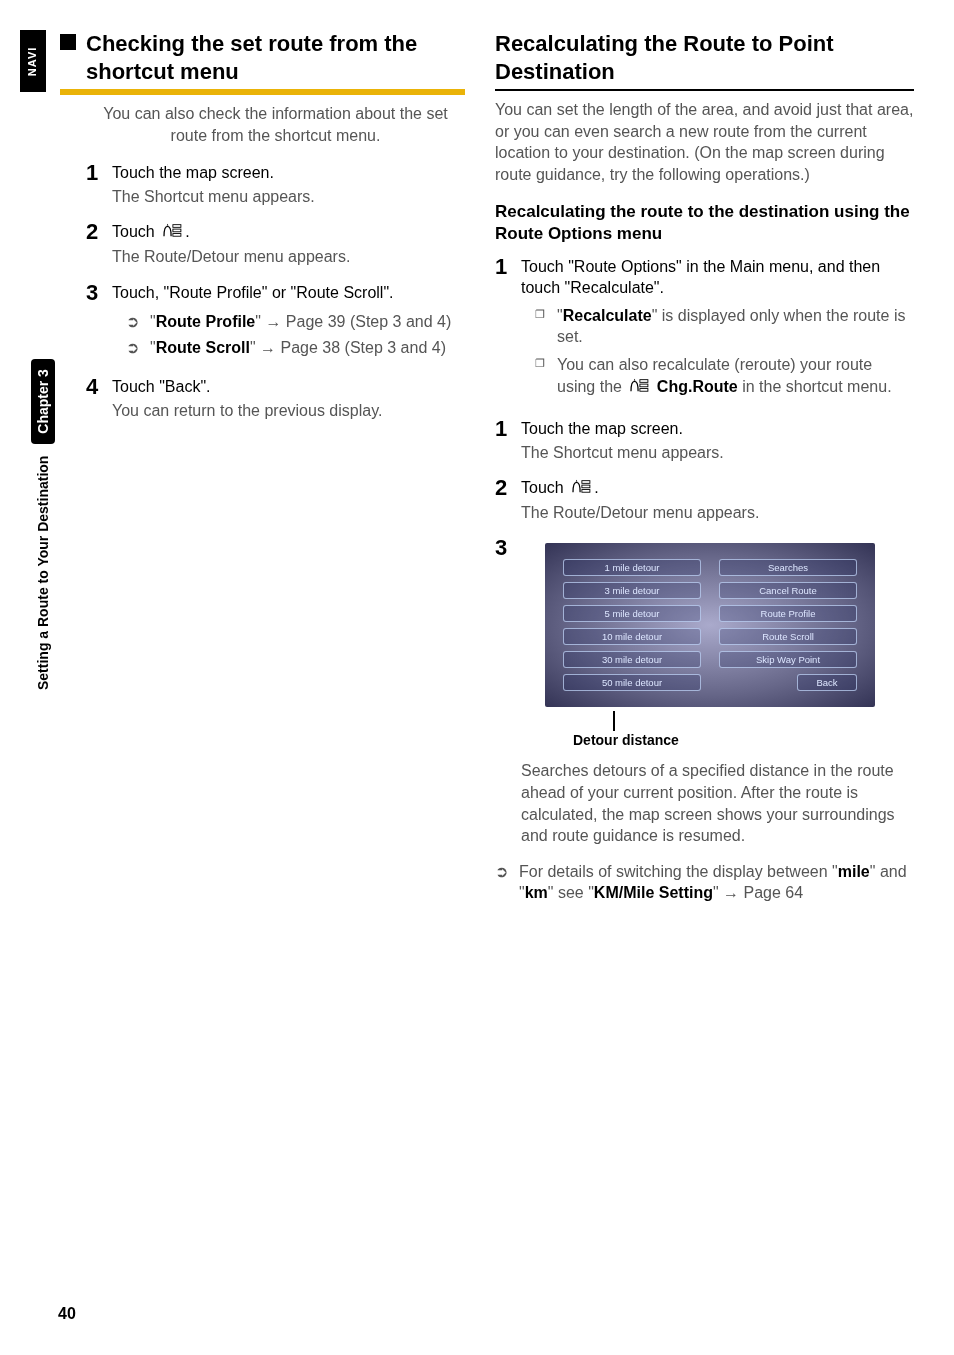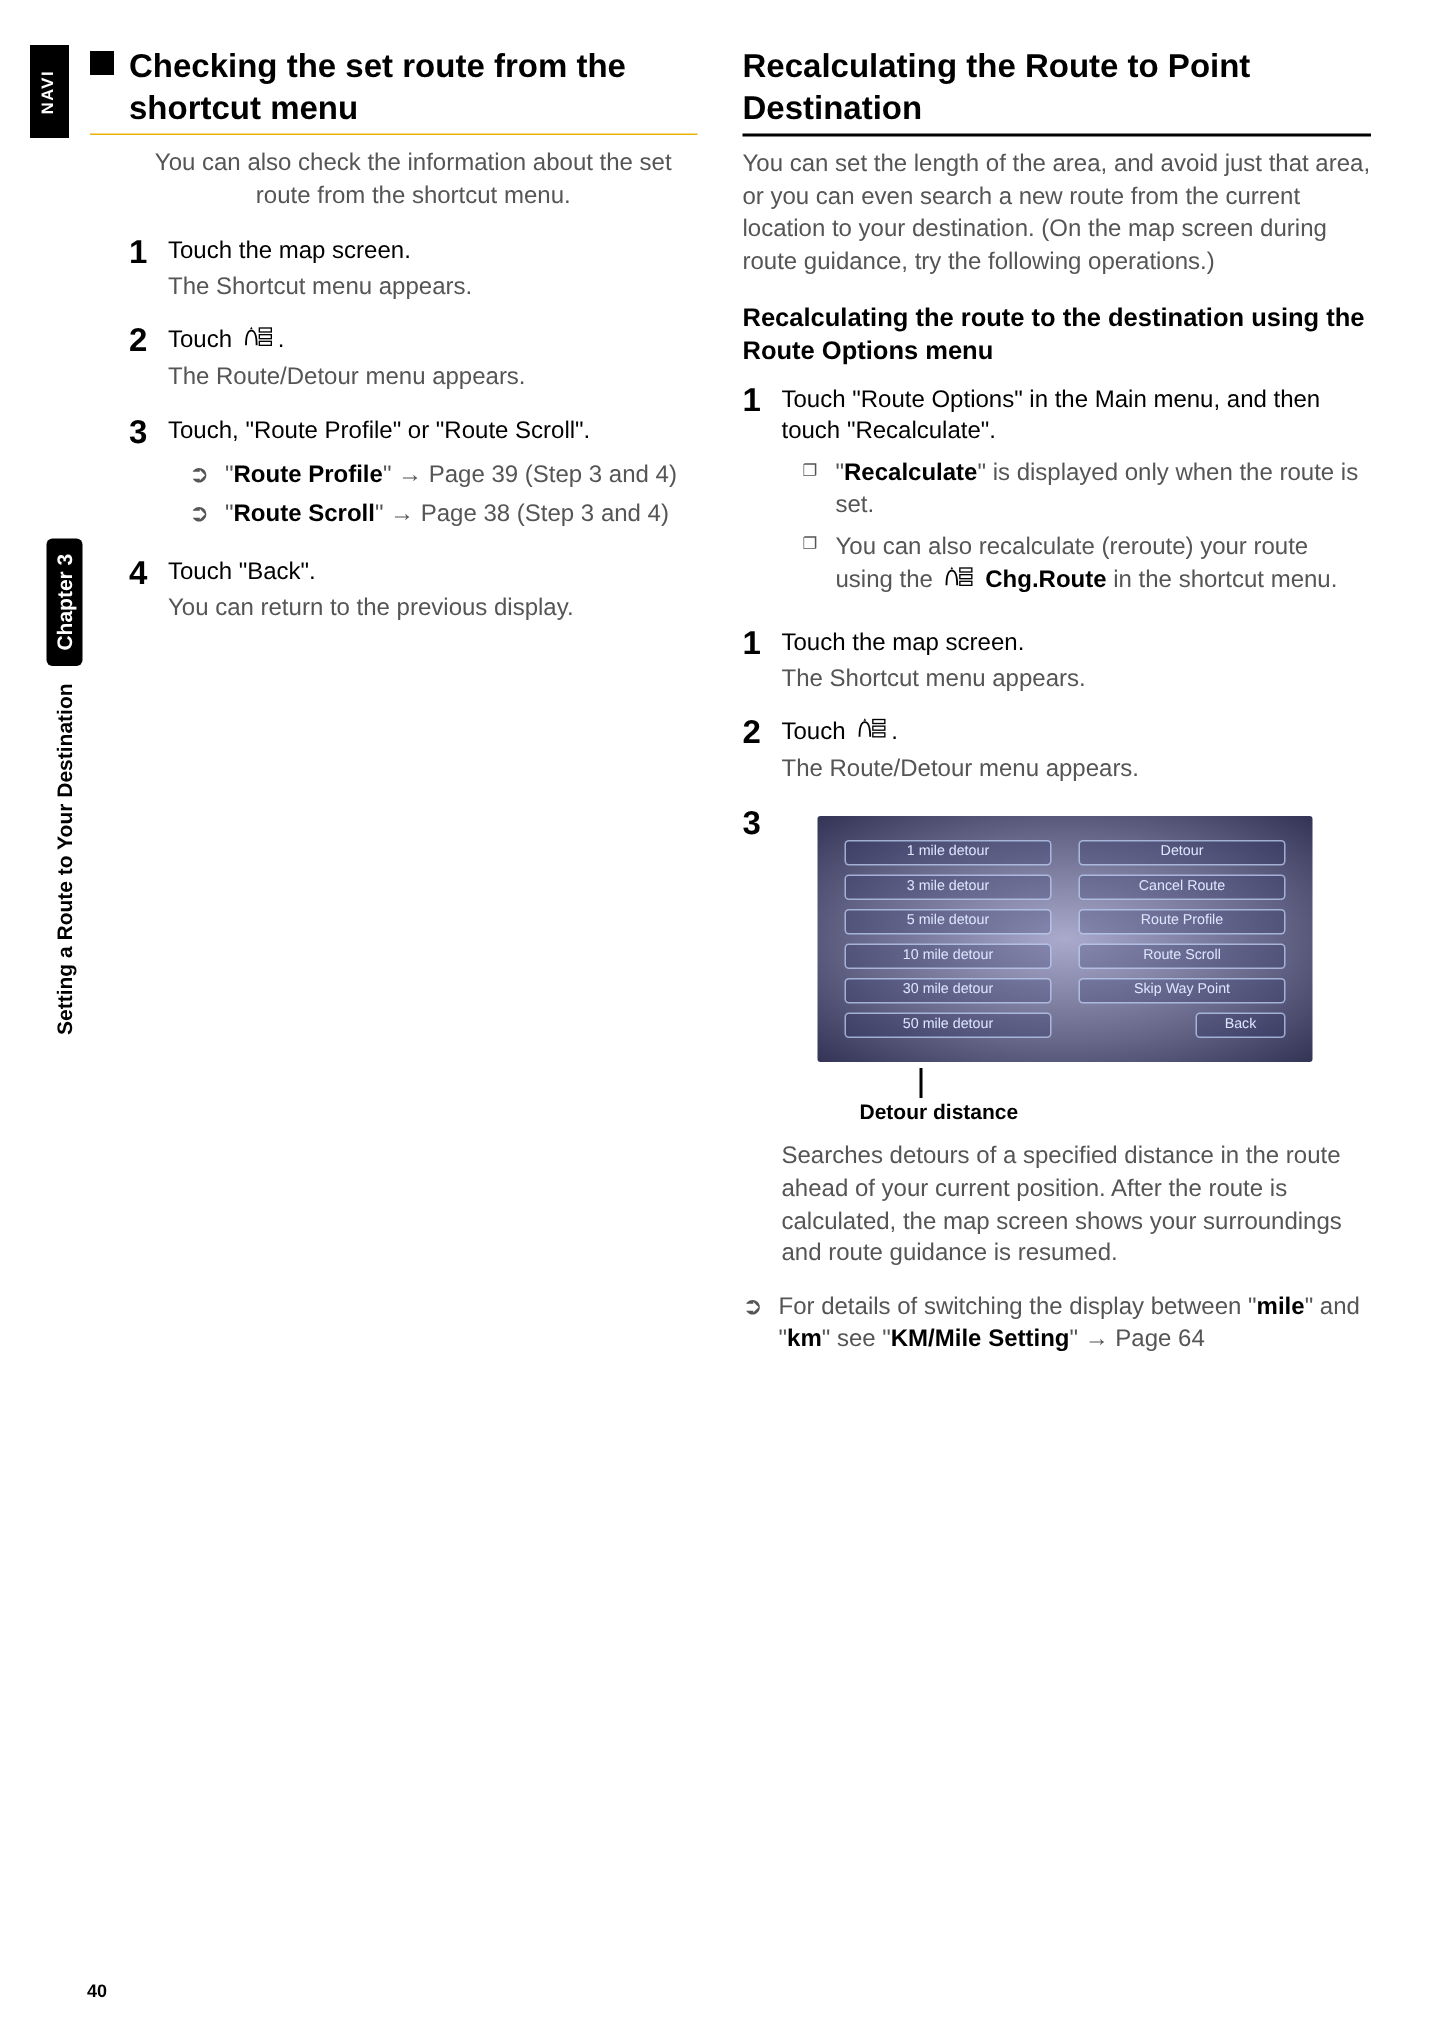--- a/index.html
+++ b/index.html
@@ -62,21 +62,21 @@
   .vlabel .prefix {
     font-weight: bold;
   }
 
   
   h1.section {
     font-size: 22px;
     font-weight: bold;
     line-height: 1.25;
     margin-bottom: 8px;
-    border-bottom: 1px solid #eab308;
+    border-bottom: 6px solid #eab308;
     padding-bottom: 4px;
     position: relative;
     padding-left: 26px;
   }
   h1.section::before {
     content: "";
     position: absolute;
     left: 0;
     top: 4px;
     width: 16px;
@@ -155,23 +155,23 @@
   .route-icon {
     display: inline-block;
     vertical-align: middle;
     margin: 0 2px;
   }
   .route-icon svg { width: 22px; height: 16px; }
 
   .pagenum {
     position: absolute;
     left: 58px;
-    bottom: 20px;
-    font-weight: bold;
-    font-size: 12px;
+    bottom: 30px;
+    font-weight: bold;
+    font-size: 16px;
   }
 </style>
 </head>
 <body>
 
 <div class="rail">
   <span class="rail-text">NAVI</span>
 </div>
 
 <div class="vlabel">
@@ -296,21 +296,21 @@
         <div class="shot">
           <div class="shot-col">
             <div class="shot-btn">1 mile detour</div>
             <div class="shot-btn">3 mile detour</div>
             <div class="shot-btn">5 mile detour</div>
             <div class="shot-btn">10 mile detour</div>
             <div class="shot-btn">30 mile detour</div>
             <div class="shot-btn">50 mile detour</div>
           </div>
           <div class="shot-col">
-            <div class="shot-btn">Detour</div>
+            <div class="shot-btn">Searches</div>
             <div class="shot-btn">Cancel Route</div>
             <div class="shot-btn">Route Profile</div>
             <div class="shot-btn">Route Scroll</div>
             <div class="shot-btn">Skip Way Point</div>
             <div class="shot-btn small">Back</div>
           </div>
         </div>
         <div class="callout-line"></div>
         <div class="caption">Detour distance</div>
 

